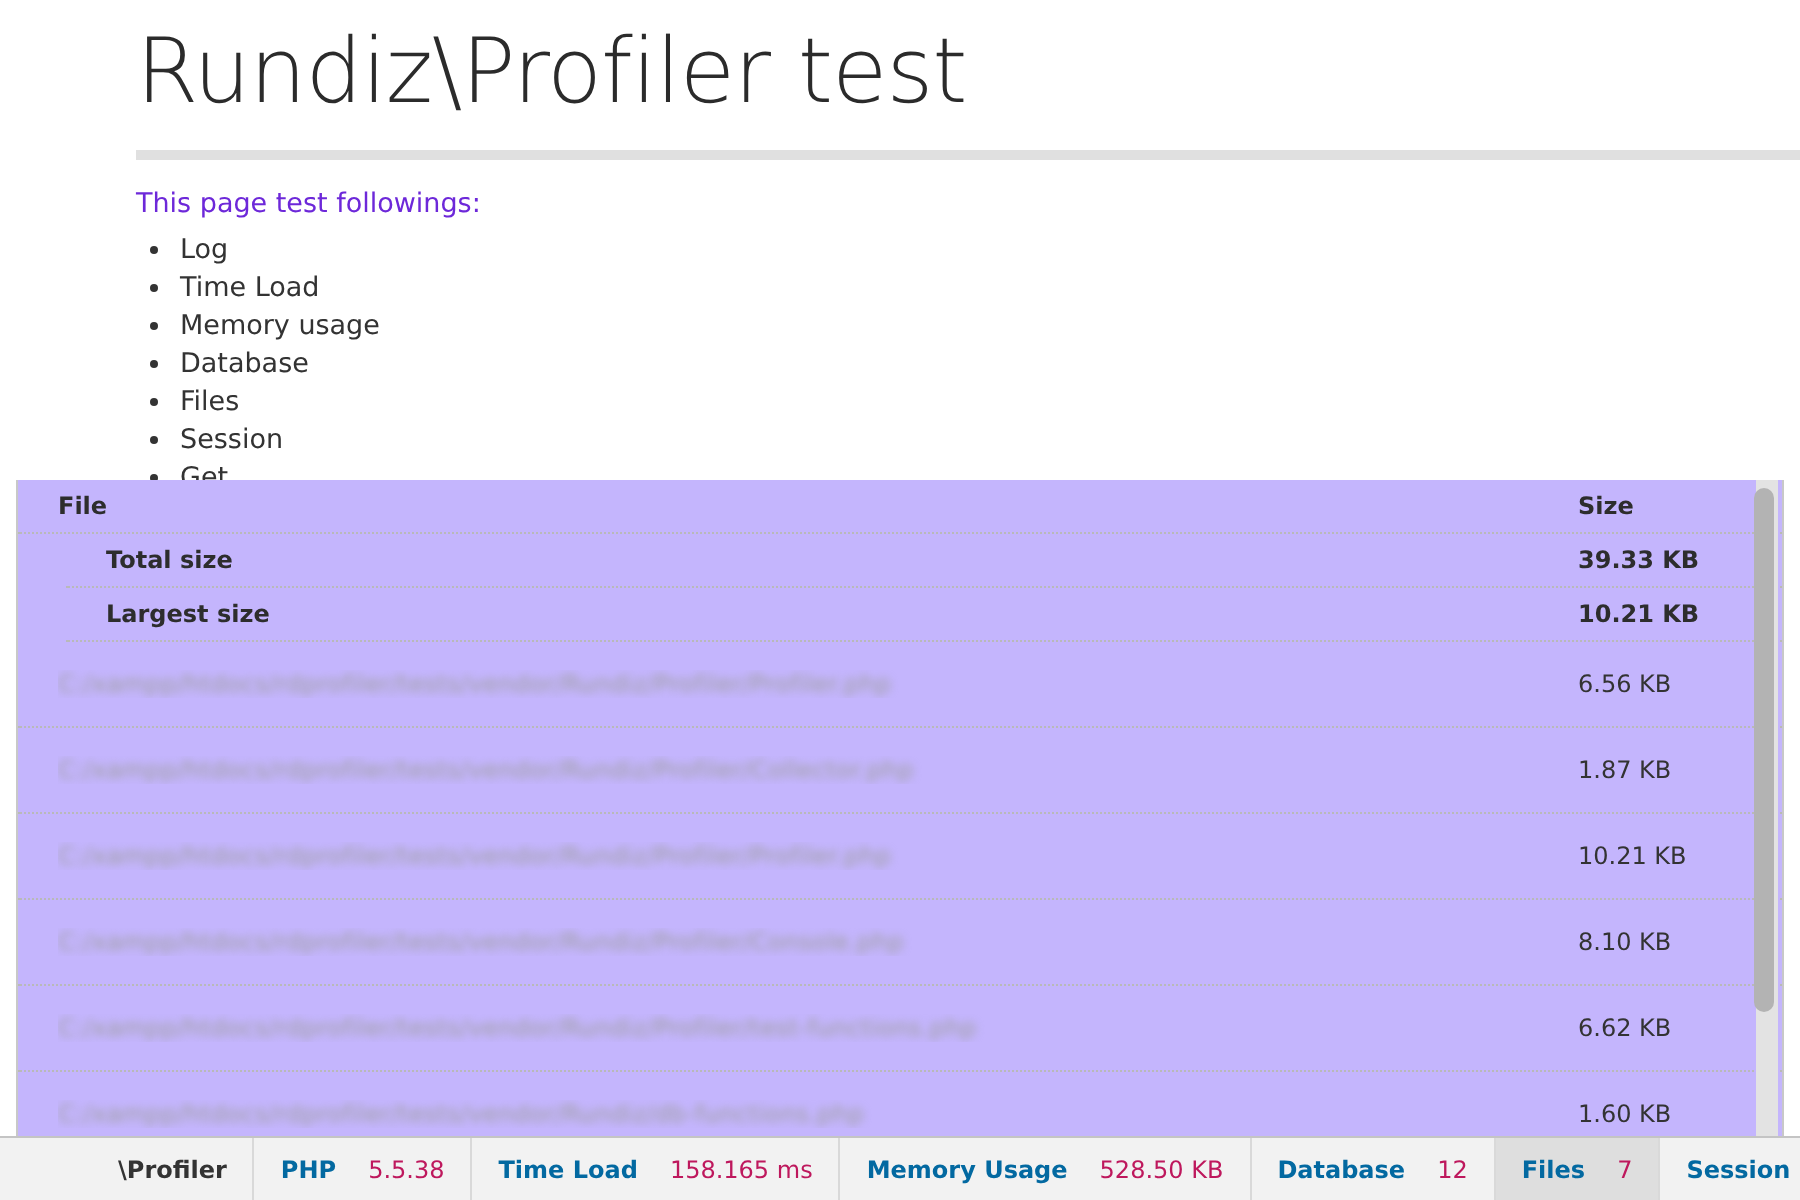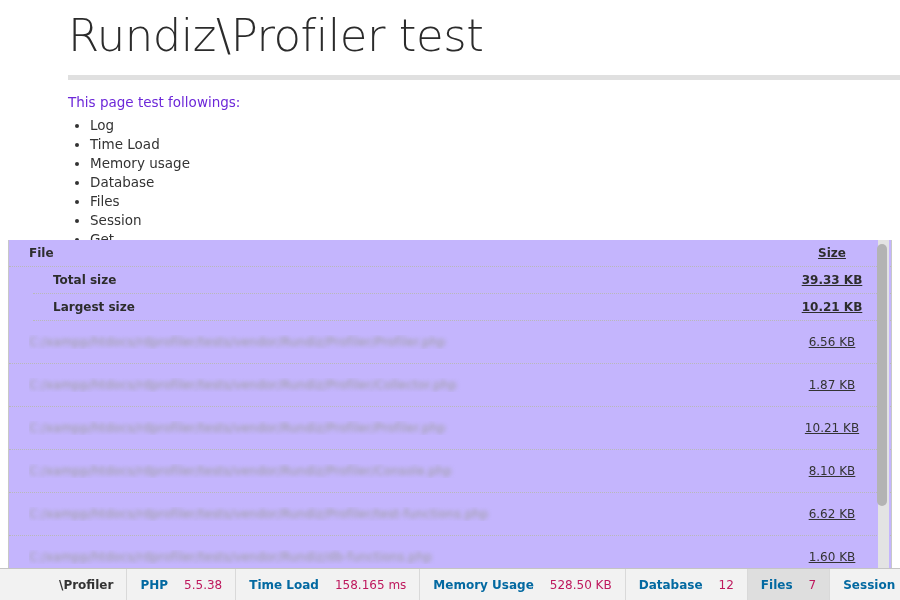--- a/index.html
+++ b/index.html
@@ -93,24 +93,23 @@
 
   .cell-file {
     flex: 1 1 auto;
     font-size: 12px;
     color: #333333;
     white-space: nowrap;
     overflow: hidden;
   }
   .cell-size {
     flex: 0 0 86px;
-    text-align: center;
+    text-align: left;
     font-size: 12px;
     color: #333333;
-    text-decoration: underline;
   }
 
   .prow.head .cell-file,
   .prow.head .cell-size,
   .prow.summary .cell-file,
   .prow.summary .cell-size {
     font-weight: bold;
     color: #2d2d2d;
   }
 

